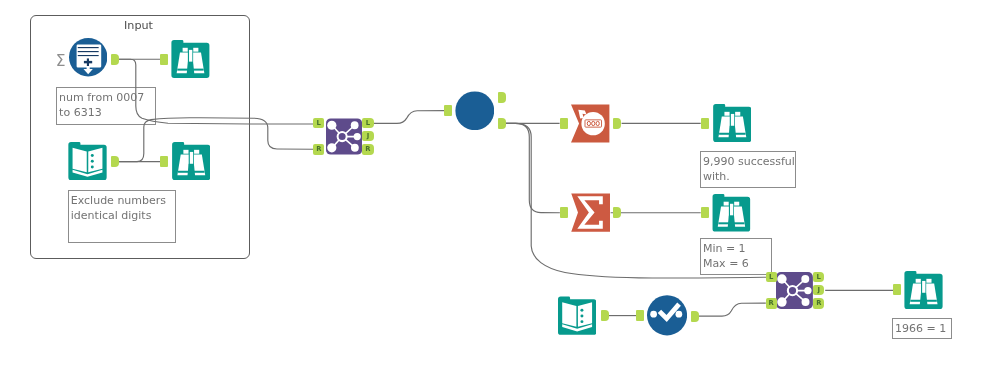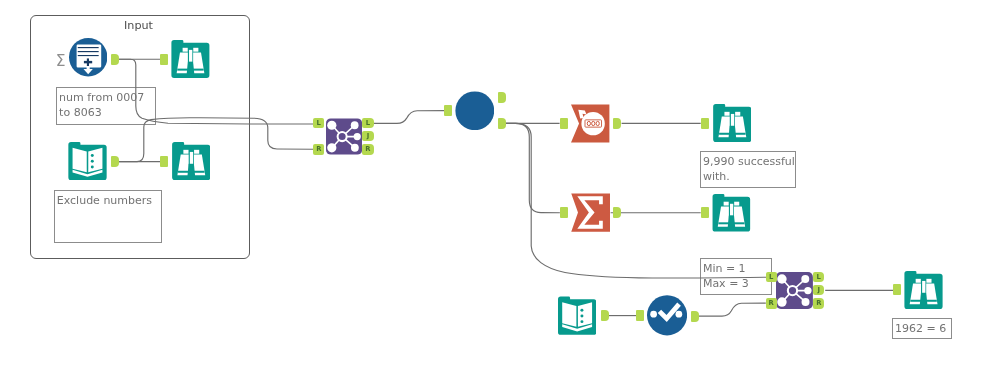--- a/index.html
+++ b/index.html
@@ -51,35 +51,36 @@
         <path d="M825.2 290.4 H893"></path>
       </g>
   </svg>
 
   <div class="container-box" style="left:30px;top:14.5px;width:218px;height:242.5px;"></div>
   <div class="container-title" style="left:124px;top:19px;">Input</div>
 
   <div id="annotations">
       <div class="annot" style="left:56.3px;top:86.5px;width:100px;height:38px;">
         <div>num from 0007</div>
-        <div>to 8063</div>
-      </div>
-      <div class="annot" style="left:54px;top:189.6px;width:108px;height:53px;">
+        <div>to 6313</div>
+      </div>
+      <div class="annot" style="left:68px;top:189.6px;width:108px;height:53px;">
         <div>Exclude numbers</div>
+        <div>identical digits</div>
       </div>
       <div class="annot" style="left:700.2px;top:151px;width:96px;height:37px;">
         <div>9,990 successful</div>
         <div>with.</div>
       </div>
-      <div class="annot" style="left:700.1px;top:258px;width:72px;height:37px;">
+      <div class="annot" style="left:700.1px;top:238px;width:72px;height:37px;">
         <div>Min = 1</div>
-        <div>Max = 3</div>
+        <div>Max = 6</div>
       </div>
       <div class="annot" style="left:892.3px;top:317.8px;width:60.2px;height:21.7px;">
-        <div>1962 = 6</div>
+        <div>1966 = 1</div>
       </div>
       <div class="sigma-mark" style="left:55.8px;top:54.7px;">Σ</div>
     </div>
 
   <div id="tools">
       <div class="tool" style="left:68.6px;top:38.4px;width:38.4px;height:38.4px;"><svg viewBox="0 0 100 100" width="100%" height="100%">
     <circle cx="50" cy="50" r="50" fill="#1a5e95"></circle>
     <g fill="#ffffff">
       <path d="M19.8 20.3 a3.4 3.4 0 0 1 3.4 -3.4 h57.3 a3.4 3.4 0 0 1 3.4 3.4 v53.1 a3.4 3.4 0 0 1 -3.4 3.4 h-57.3 a3.4 3.4 0 0 1 -3.4 -3.4 z"></path>
       <path d="M45.9 70 h8 v12.2 h-8 z"></path>

